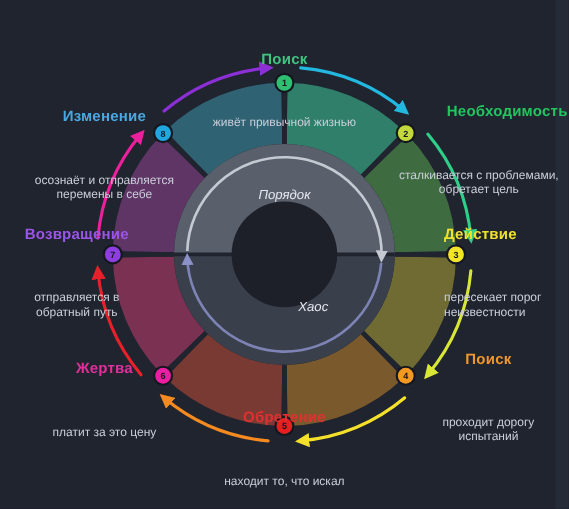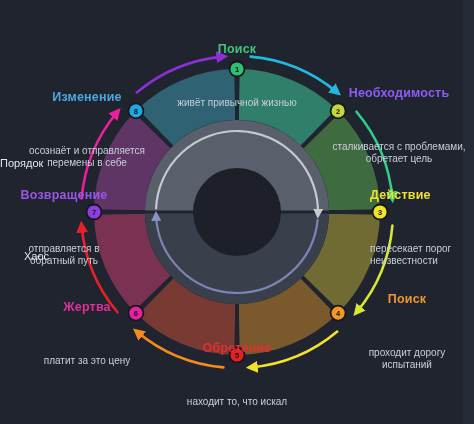--- a/index.html
+++ b/index.html
@@ -39,23 +39,24 @@
     color:#c9ced9;
     font-weight:400;
     margin-top:40px;
   }
   .lbl.c{text-align:center;}
   .lbl.l{text-align:right;}
   .lbl.r{text-align:left;}
 
   .centerTxt{
     position:absolute;
-    width:474px;
+    width:474px;text-align:center;
     color:#e4e7ee;font-size:11px;
     pointer-events:none;
+    font-style:italic;
   }
 </style>
 </head>
 <body style="background: rgb(32, 36, 47);">
 
 <div id="stage" style="background: rgb(32, 36, 47);">
 
   <div class="right-strip" style="background: rgb(38, 43, 56);"></div>
 
   <svg class="wheel" viewBox="0 0 474 424">
@@ -174,21 +175,21 @@
         </g>
       </g>
   </svg>
 
   <div class="lbl c" style="left:137px;top:42px;width:200px;">
     <span class="t" style="color: rgb(63, 196, 127);">Поиск</span>
     <span class="s">живёт привычной жизнью</span>
   </div>
 
   <div class="lbl r" style="left:325px;top:86px;width:148px;text-align:center;">
-    <span class="t" style="color: #8b5cf6;">Необходимость</span>
+    <span class="t" style="color: #22c55e; text-align: right;">Необходимость</span>
     <span class="s">сталкивается с проблемами, обретает цель</span>
   </div>
 
   <div class="lbl r" style="left:370px;top:188px;width:104px;text-align:left;">
     <span class="t" style="color: rgb(239, 226, 44);">Действие</span>
     <span class="s">пересекает порог неизвестности</span>
   </div>
 
   <div class="lbl r" style="left:349px;top:292px;width:116px;text-align:center;">
     <span class="t" style="color: rgb(240, 150, 42);">Поиск</span>

